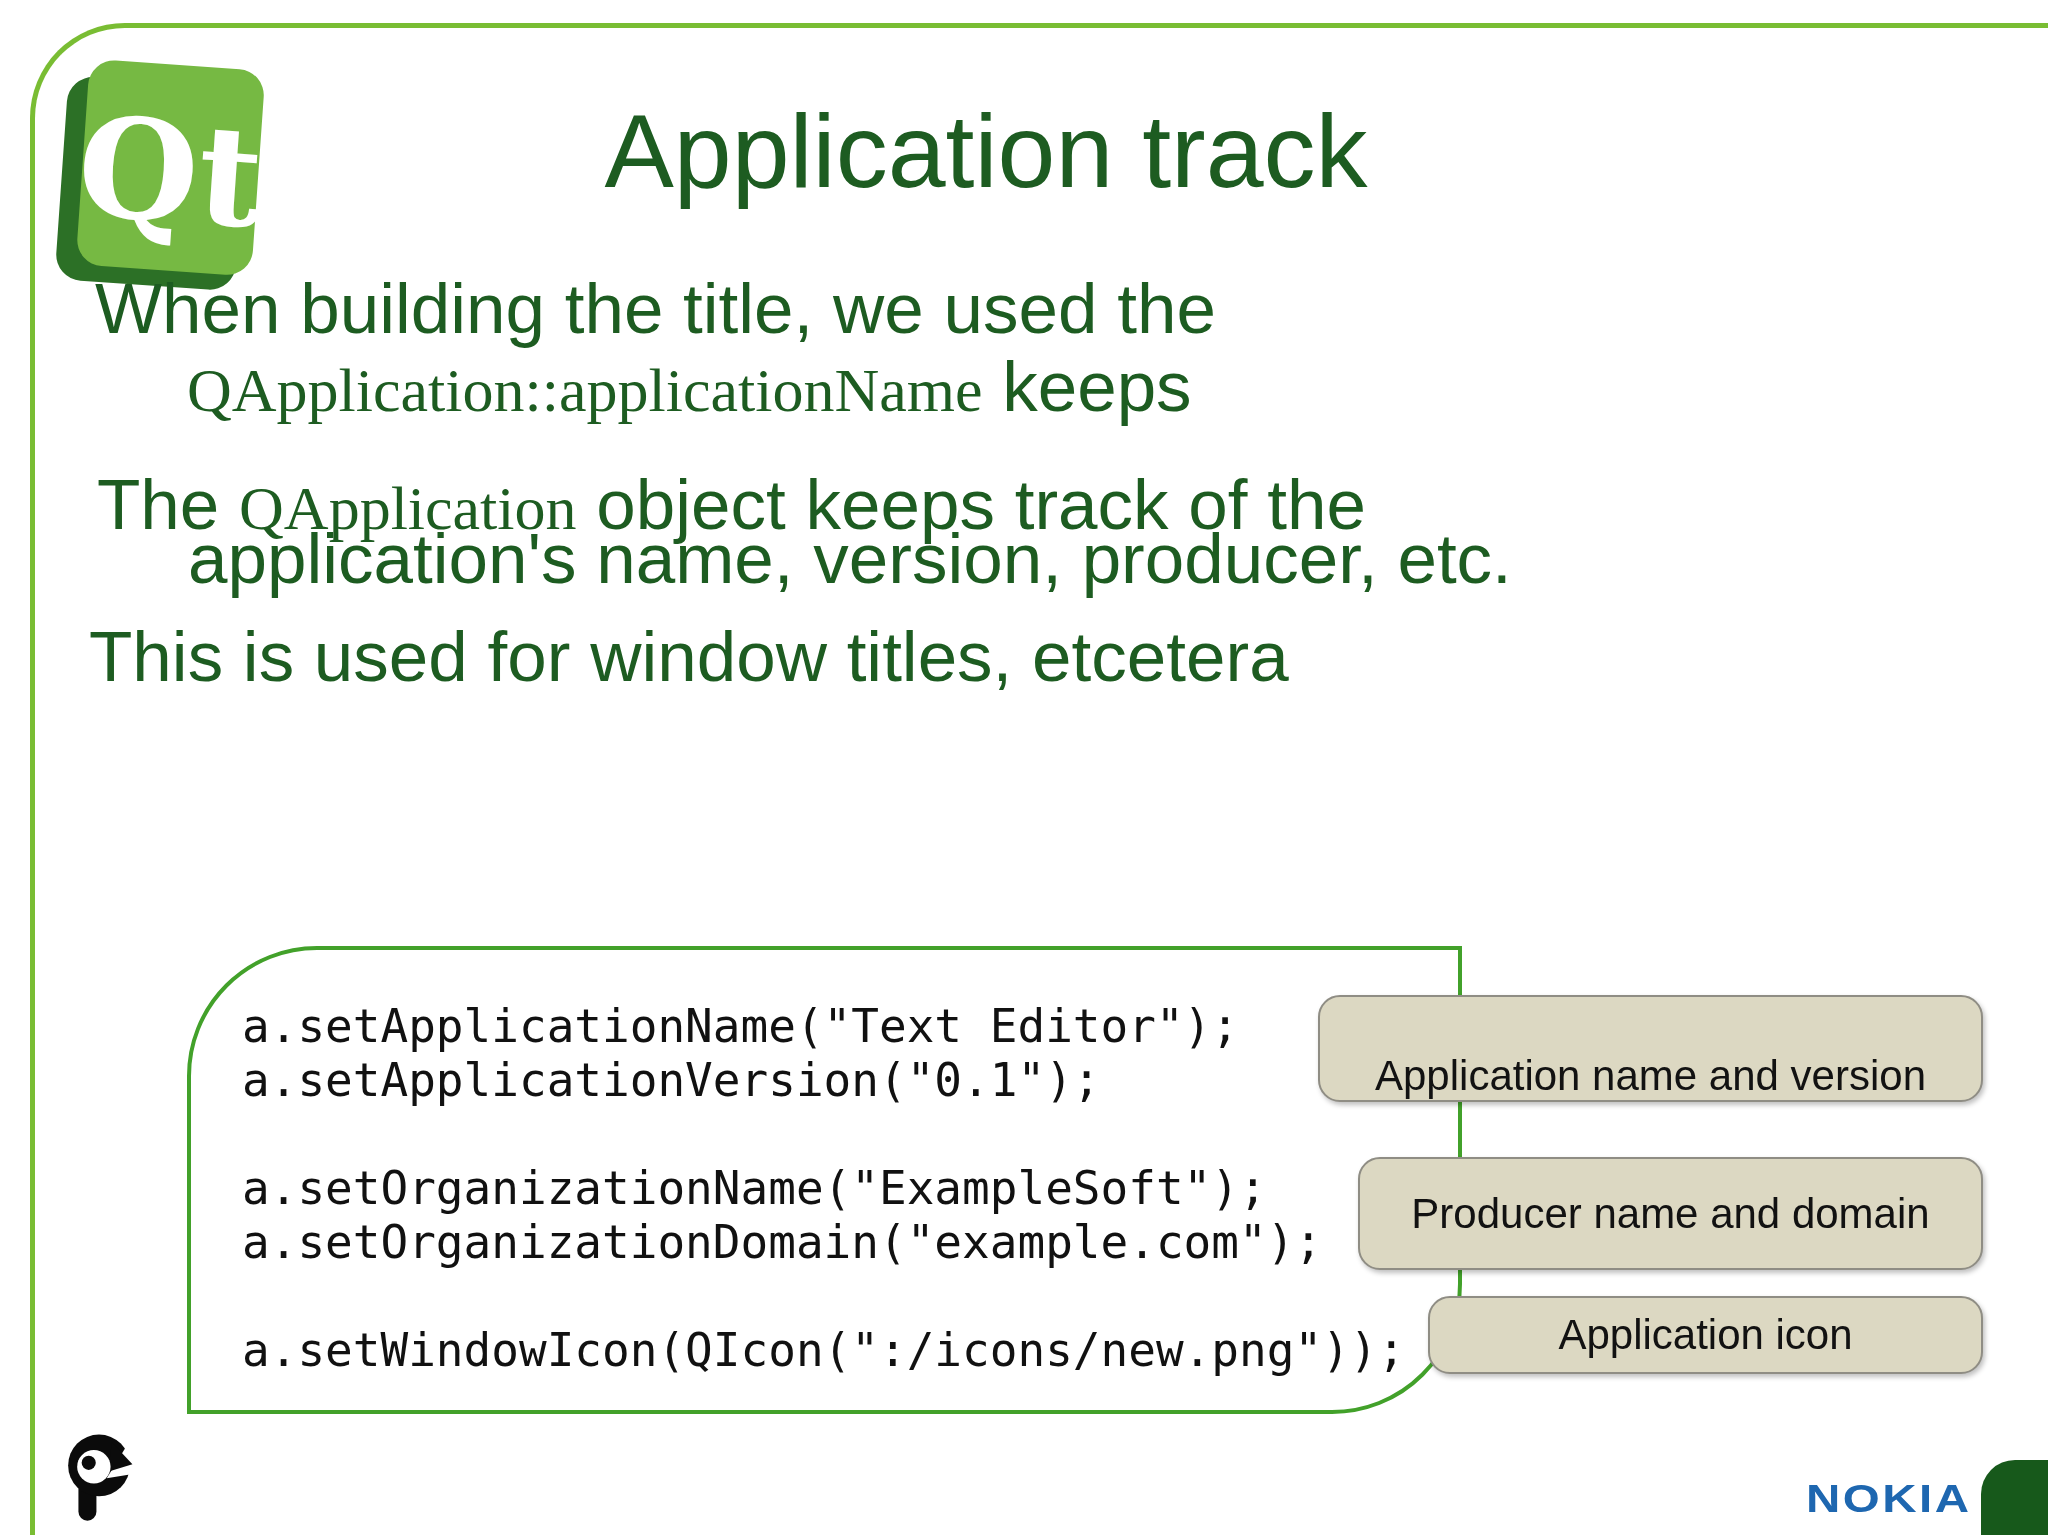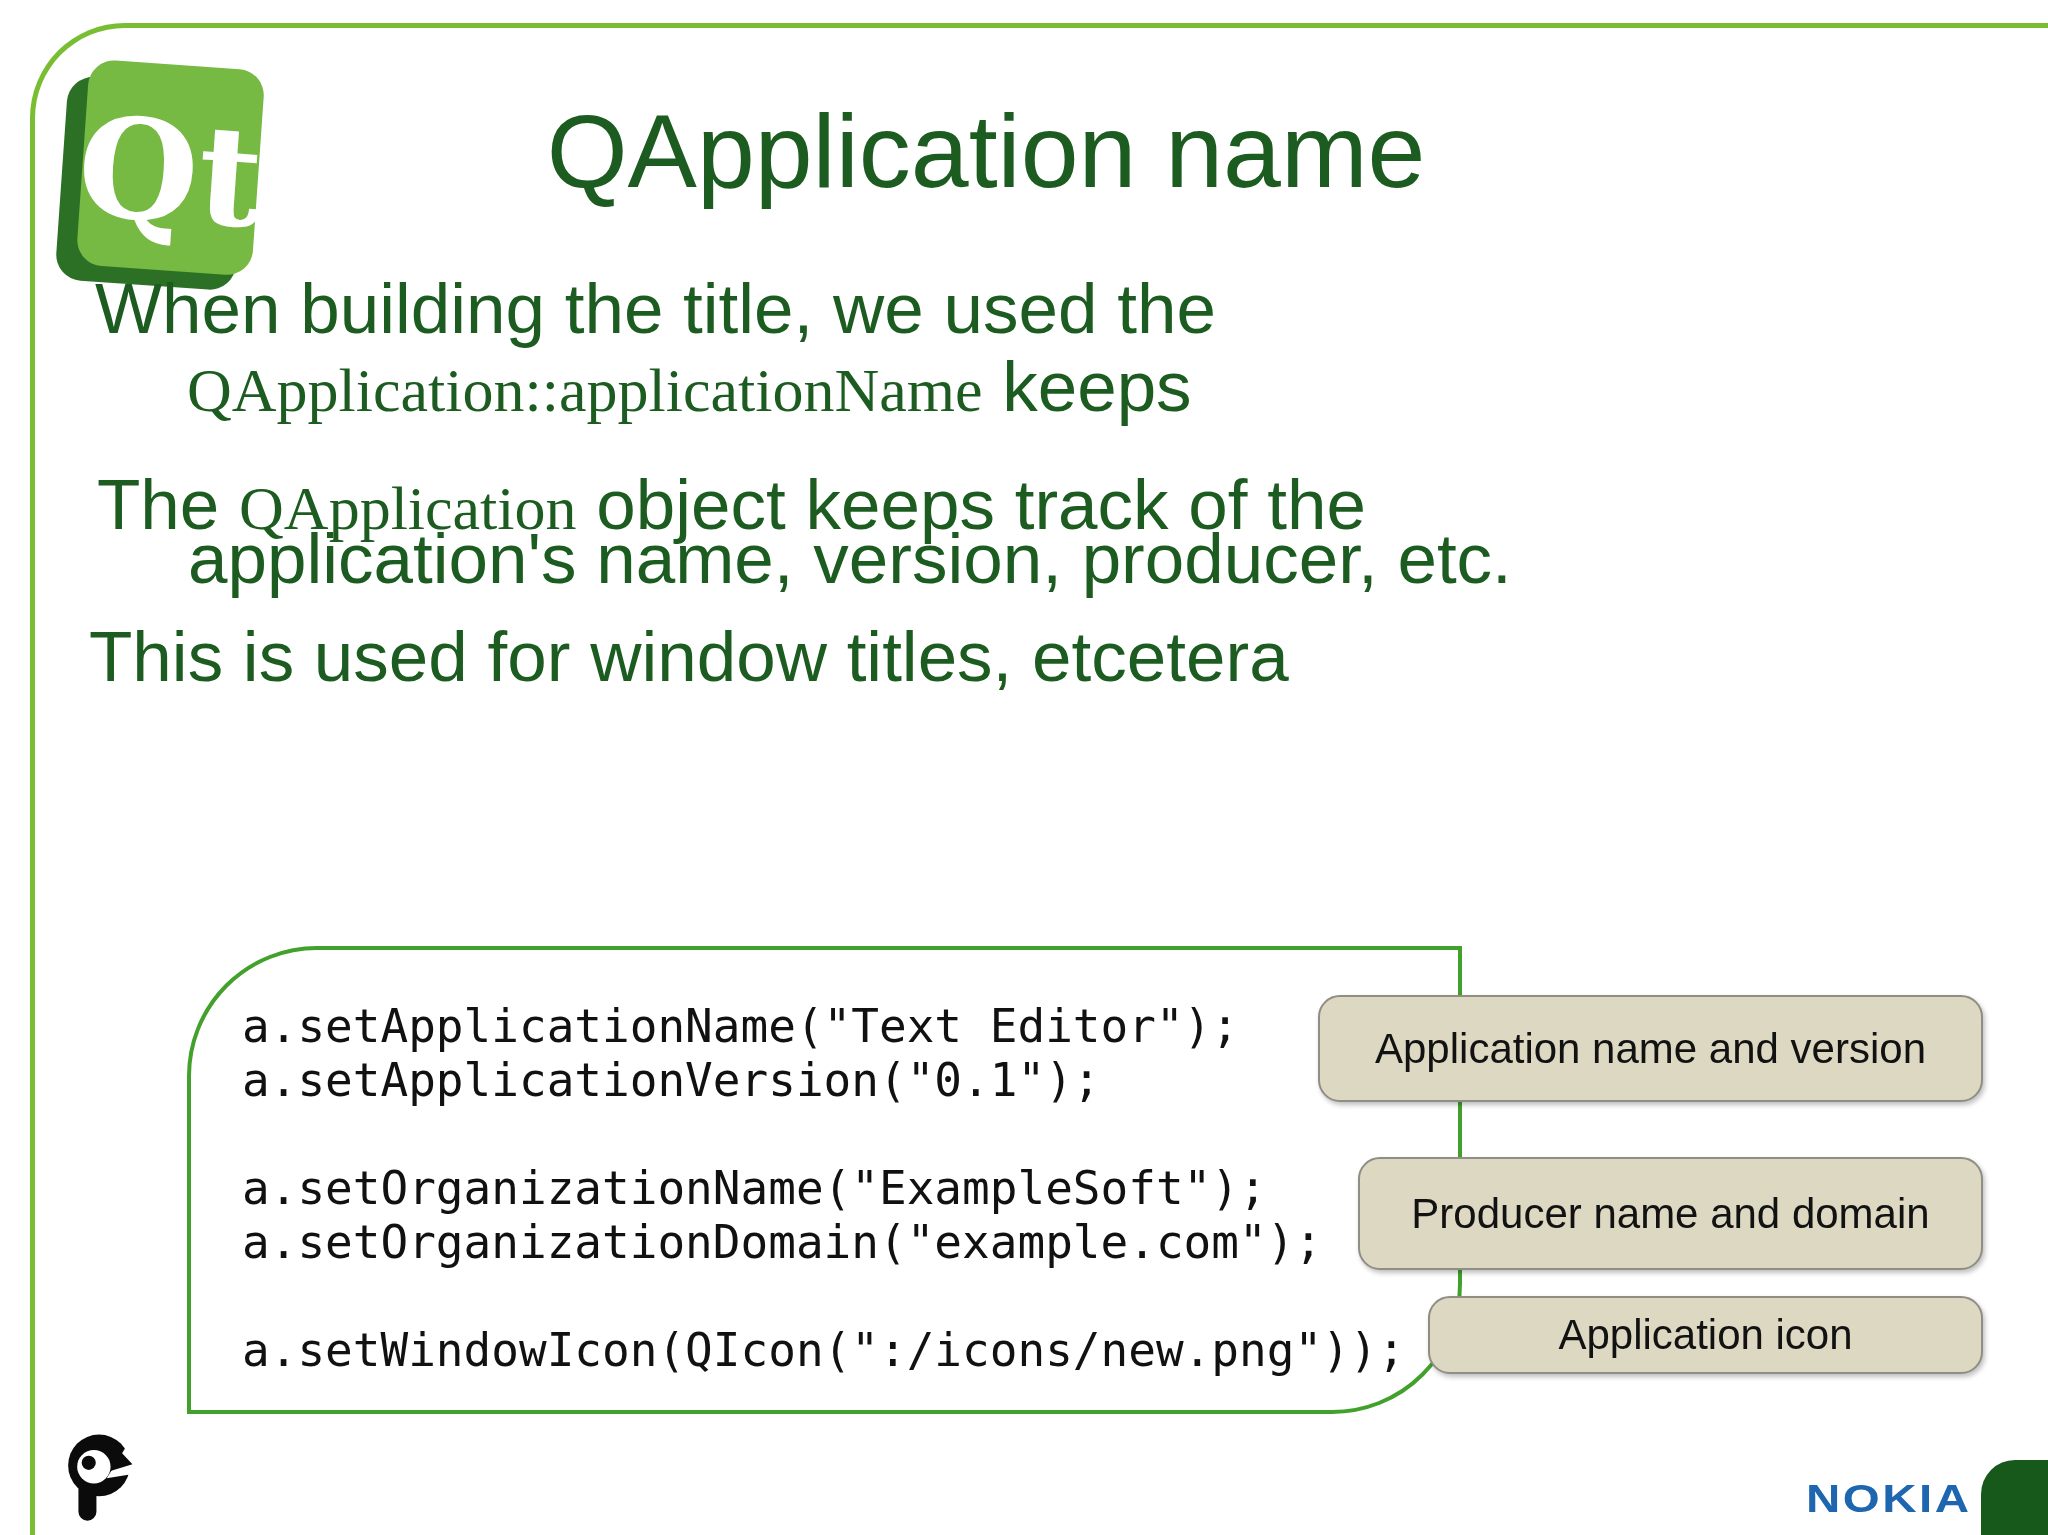--- a/index.html
+++ b/index.html
@@ -51,21 +51,21 @@
   }
   .code-line{height:54px;line-height:54px;white-space:pre;}
   .callout{
     position:absolute;background:var(--callout-bg);
     border:2px solid var(--callout-border);border-radius:22px;
     display:flex;align-items:center;justify-content:center;
     font-size:42px;color:#121212;box-sizing:border-box;
     box-shadow:2px 3px 5px rgba(0,0,0,0.25);
     white-space:nowrap;
   }
-  .c1{left:1318px;top:995px;width:665px;height:107px;}
+  .c1{left:1318px;top:995px;width:665px;height:107px;align-items:flex-end;}
   .c2{left:1358px;top:1157px;width:625px;height:113px;}
   .c3{left:1428px;top:1296px;width:555px;height:78px;}
   .bird-logo{position:absolute;left:60px;top:1432px;width:78px;height:90px;}
   .nokia{
     position:absolute;left:1806px;top:1478px;
     font-size:38px;font-weight:bold;color:var(--nokia-blue);
     letter-spacing:2px;transform:scaleX(1.25);transform-origin:left center;
     white-space:nowrap;
   }
   .corner-block{
@@ -81,21 +81,21 @@
   <div class="frame"></div>
 
   <svg class="qt-logo" viewBox="0 0 222 262" aria-hidden="true">
     <g transform="rotate(4 111 131)">
       <rect x="12" y="38" width="180" height="204" rx="26" fill="#2c7026"></rect>
       <rect x="32" y="20" width="176" height="206" rx="26" fill="#76b943"></rect>
       <text x="120" y="176" text-anchor="middle" font-family="DejaVu Serif, serif" font-weight="bold" font-size="138" fill="#ffffff">Qt</text>
     </g>
   </svg>
 
-  <h1 class="title">QApplication name</h1>
+  <h1 class="title">Application track</h1>
 
   <div class="bodyline b1">
     <span>When building the title, we used the</span>
   </div>
   <div class="bodyline b2">
     <span class="mono-inline">QApplication::applicationName</span><span> keeps</span>
   </div>
   <div class="bodyline b3">
     <span>The </span><span class="mono-inline">QApplication</span><span> object keeps track of the</span>
   </div>

